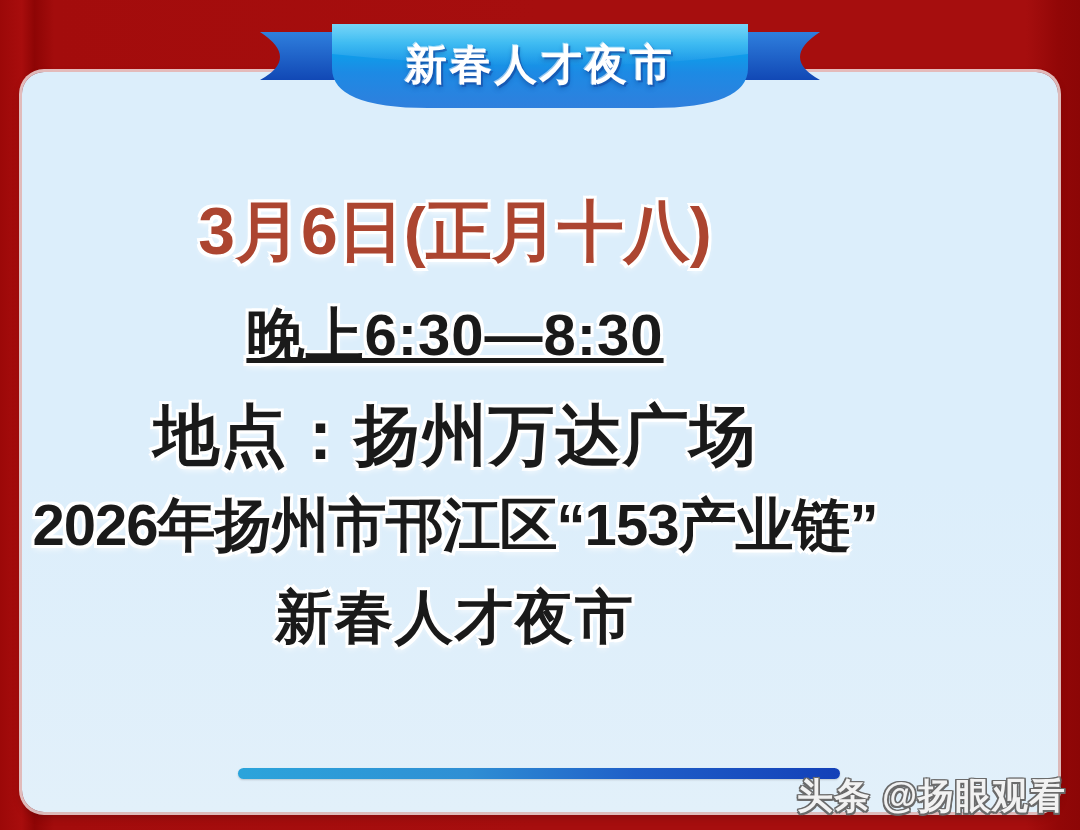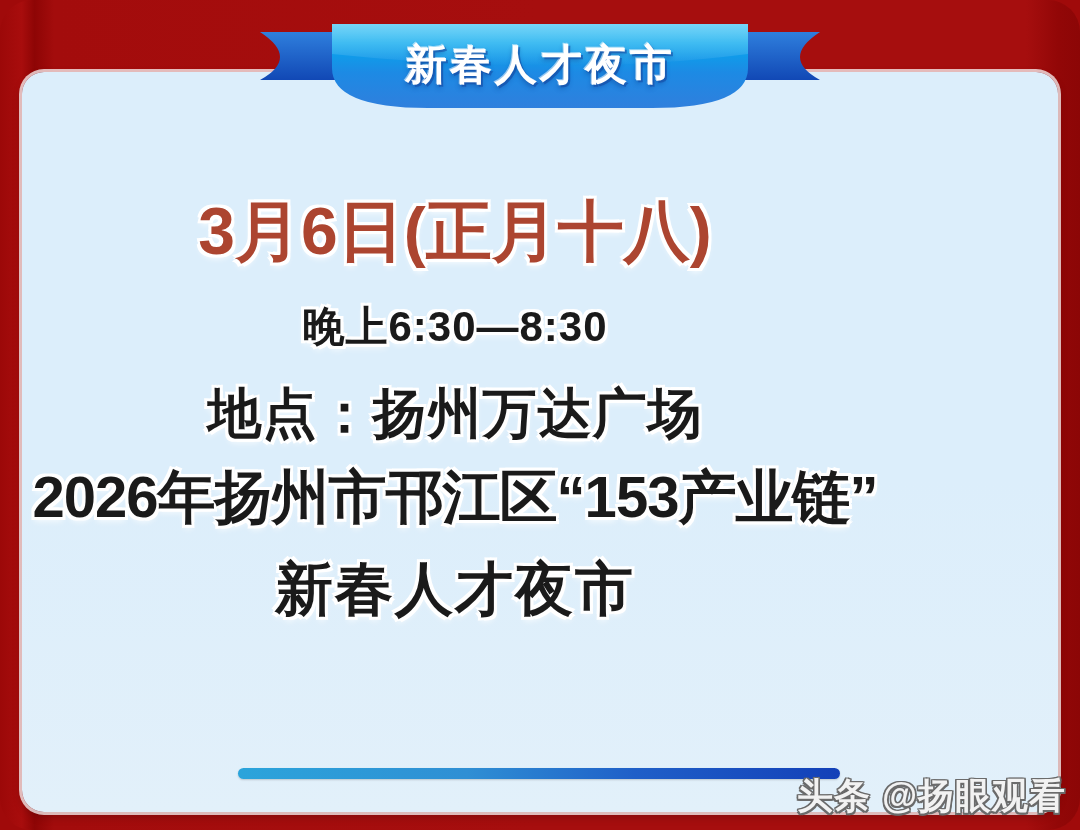--- a/index.html
+++ b/index.html
@@ -22,21 +22,20 @@
     background: linear-gradient(90deg,
                 #9c0808 0%,
                 #a80d0d 2%,
                 #8e0505 3.2%,
                 #a30c0c 5%,
                 #a60e0e 50%,
                 #a60e0e 95%,
                 #920707 98%,
                 #8c0606 100%);
     overflow: hidden;
-    border-radius: 32px;
   }
 
   
   #card {
     position: absolute;
     left: 22px;
     top: 72px;
     width: 1036px;
     height: 740px;
     background: linear-gradient(180deg, #dceefb 0%, #dceefb 55%, #e2f0fa 100%);
@@ -110,22 +109,22 @@
   
   .line-dark {
     color: #1a1a1a;
     text-shadow:
        2px 0 0 #fff, -2px 0 0 #fff, 0 2px 0 #fff, 0 -2px 0 #fff,
        2px 2px 0 #fff, -2px 2px 0 #fff, 2px -2px 0 #fff, -2px -2px 0 #fff,
        3px 3px 0 #fff, -3px 3px 0 #fff, 3px -3px 0 #fff, -3px -3px 0 #fff,
        0 4px 6px rgba(255,255,255,0.85);
   }
 
-  .line-time     { margin-top: 42px; font-size: 42px; letter-spacing: 1px; }
-  .line-location { margin-top: 38px; font-size: 54px; letter-spacing: 1px; }
+  .line-time     { margin-top: 42px; font-size: 58px; letter-spacing: 1px; text-decoration: underline; }
+  .line-location { margin-top: 38px; font-size: 66px; letter-spacing: 1px; }
   .line-org      { margin-top: 28px; font-size: 58px; letter-spacing: -1px; }
   .line-event    { margin-top: 34px; font-size: 58px; letter-spacing: 2px; }
 
   
   #bottom-rule {
     position: absolute;
     left: 238px;
     top: 768px;
     width: 602px;
     height: 11px;

